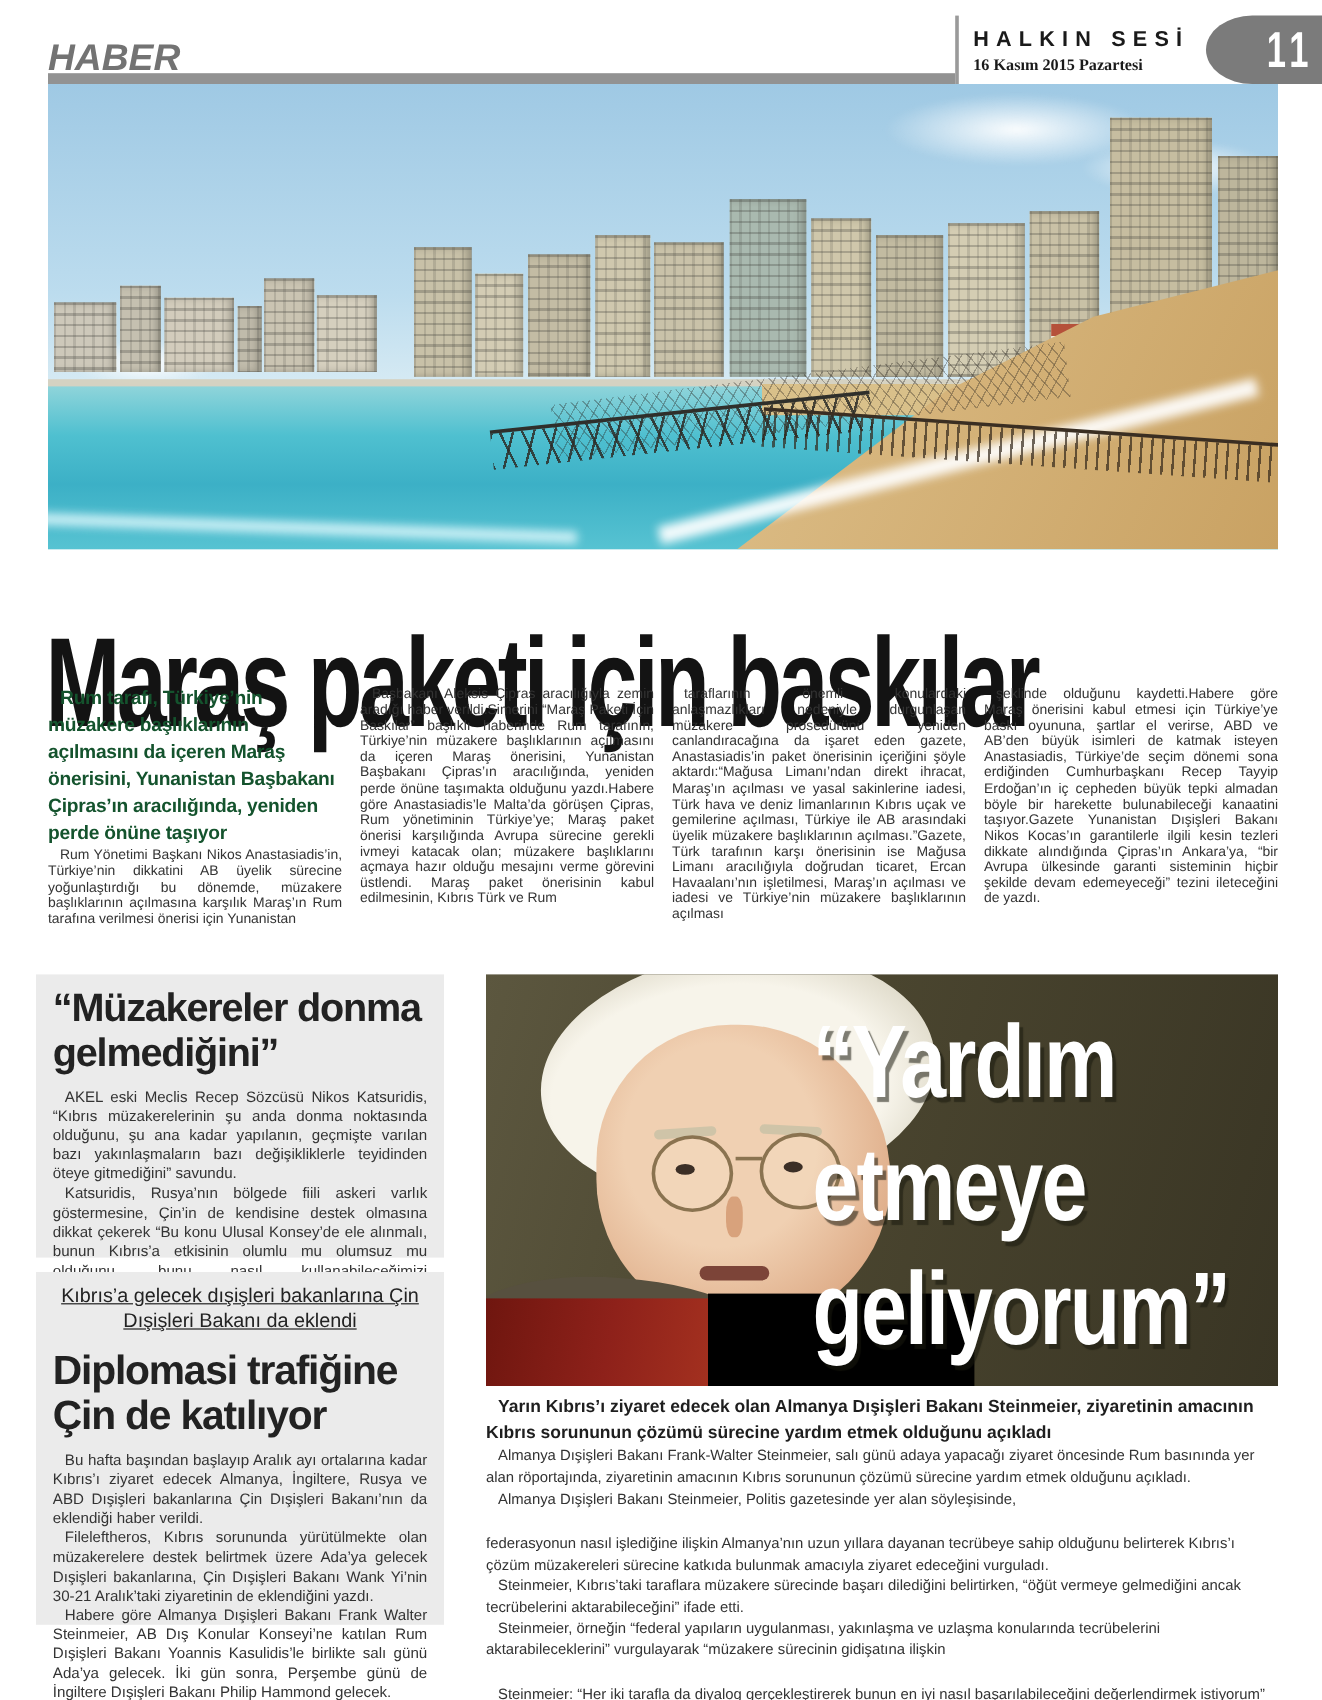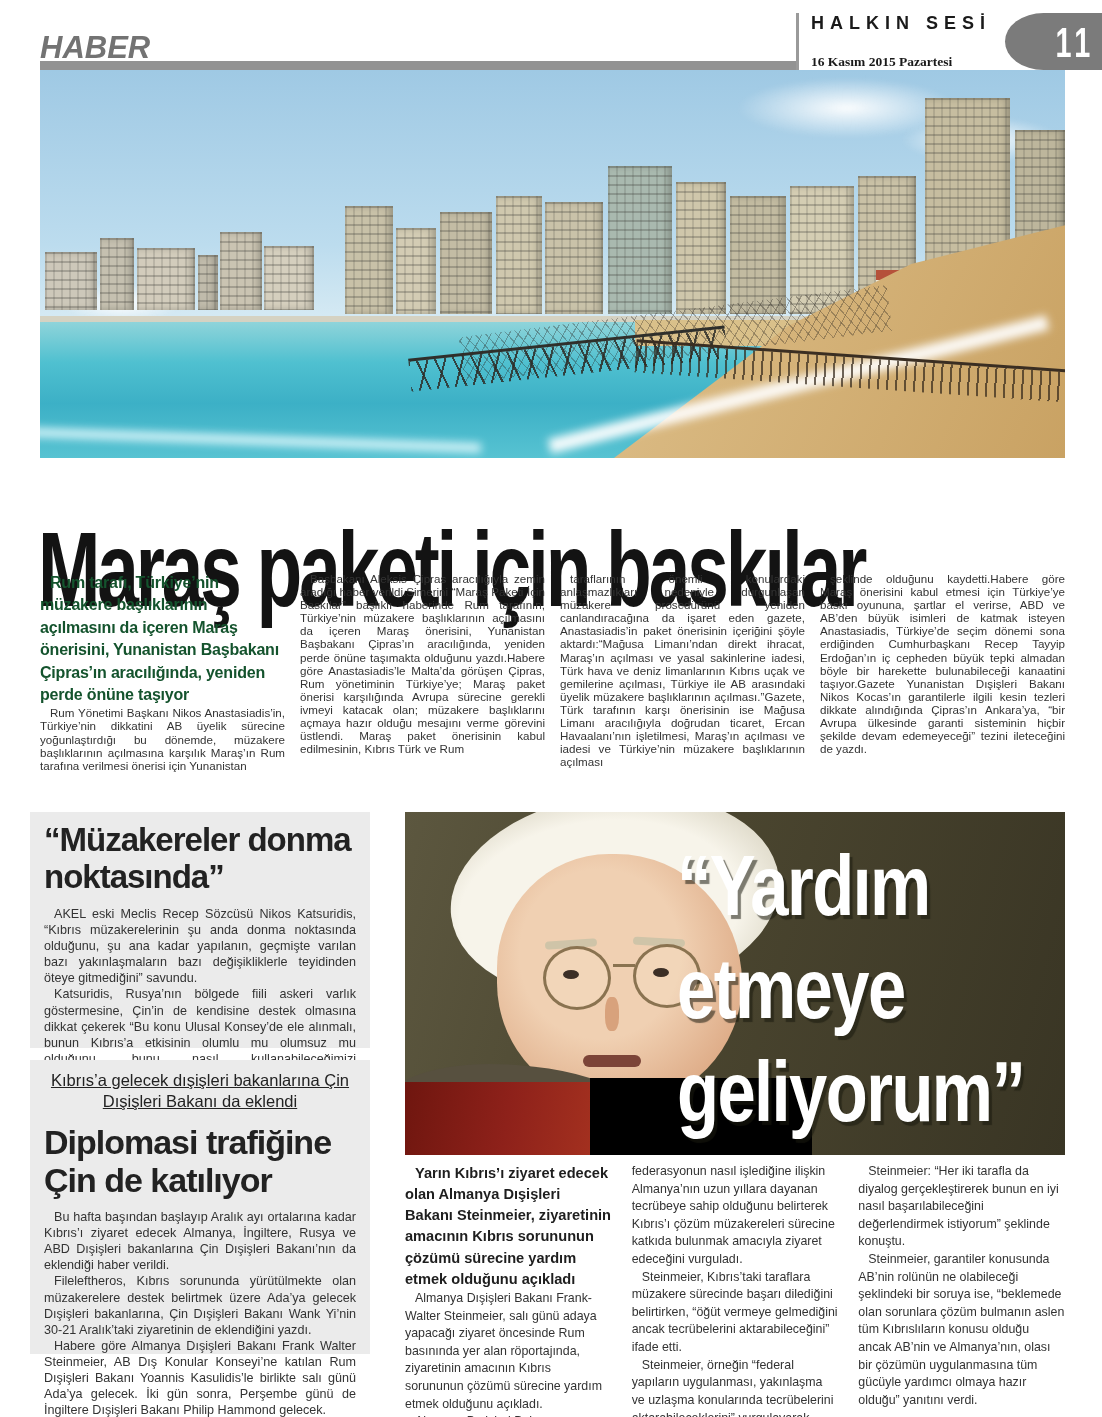--- a/index.html
+++ b/index.html
@@ -5,21 +5,21 @@
   html,body{margin:0;padding:0;background:#fff;}
   .page{position:relative;width:1102px;height:1417px;background:#fff;overflow:hidden;
         font-family:"Liberation Sans",sans-serif;color:#2b2b2b;}
 
   
   .haber{position:absolute;left:40px;top:30px;font-size:31px;font-weight:bold;
          font-style:italic;letter-spacing:0px;color:#737373;}
   .mast-rule{position:absolute;left:40px;right:0;top:61px;height:9px;background:#929292;}
   .mast-right{position:absolute;right:0;top:13px;height:57px;display:flex;align-items:stretch;background:#fff;}
   .mast-vline{width:3px;background:#9a9a9a;margin-right:12px;}
-  .mast-text{display:flex;flex-direction:column;justify-content:space-between;padding-right:14px;background:#fff;}
+  .mast-text{display:flex;flex-direction:column;justify-content:center;padding-right:14px;background:#fff;}
   .paper-name{font-size:18px;font-weight:bold;letter-spacing:6px;color:#1a1a1a;white-space:nowrap;}
   .paper-date{font-size:13.5px;font-weight:bold;color:#1a1a1a;margin-top:3px;font-family:Liberation Serif, serif;}
   .page-tab{width:97px;background:#7b7b7b;border-top-left-radius:46px 34px;border-bottom-left-radius:46px 34px;
             display:flex;align-items:center;justify-content:flex-end;}
   .page-num{color:#fff;font-size:40px;font-weight:bold;letter-spacing:6px;
             transform:scale(0.72,1.05);line-height:1;}
 
   
   .hero{position:absolute;left:40px;top:70px;width:1025px;height:388px;overflow:hidden;}
   .sky{position:absolute;inset:0;background:linear-gradient(#9fc9e4 0%,#bcdcee 45%,#ddeef5 70%,#eef6f8 100%);}
@@ -96,21 +96,21 @@
   .suit{position:absolute;left:-20px;top:252px;width:260px;height:100px;background:#57503f;
         border-radius:40% 60% 0 0;}
   .red{position:absolute;left:0;top:270px;width:185px;height:73px;
        background:linear-gradient(100deg,#6f160f 0%,#8e211a 55%,#a3301f 100%);}
   .blk{position:absolute;left:185px;top:266px;width:222px;height:77px;background:#000;}
   .overlay{position:absolute;left:272px;top:22px;font-size:86px;font-weight:800;color:#fff;
            letter-spacing:-2px;line-height:103px;transform:scaleX(0.80);transform-origin:0 0;
            text-shadow:4px 4px 1px rgba(25,25,15,.55);white-space:nowrap;}
 
   
-  .cols2{position:absolute;left:405px;top:1163px;width:660px;height:254px;display:flex;gap:20px;}
+  .cols2{position:absolute;left:405px;top:1163px;width:660px;height:254px;display:flex;gap:20px;flex-direction:column;}
   .col2x{flex:1;font-size:12.4px;line-height:1.42;color:#333;text-align:left;}
   .col2x p{margin:0;text-indent:10px;}
   .col2x p.noind{text-indent:0;}
   .lede2{font-size:14.6px;font-weight:bold;line-height:1.45;color:#1e1e1e;margin:0 0 10px 0;}
   h1,h2{font-family:"Liberation Sans",sans-serif;}
 </style>
 </head>
 <body>
 
 <div class="page">
@@ -178,21 +178,21 @@
     </div>
     <div class="col">
       <p>taraflarının önemli konulardaki anlaşmazlıkları nedeniyle durgunlaşan müzakere prosedürünü yeniden canlandıracağına da işaret eden gazete, Anastasiadis’in paket önerisinin içeriğini şöyle aktardı:“Mağusa Limanı’ndan direkt ihracat, Maraş’ın açılması ve yasal sakinlerine iadesi, Türk hava ve deniz limanlarının Kıbrıs uçak ve gemilerine açılması, Türkiye ile AB arasındaki üyelik müzakere başlıklarının açılması.”Gazete, Türk tarafının karşı önerisinin ise Mağusa Limanı aracılığıyla doğrudan ticaret, Ercan Havaalanı’nın işletilmesi, Maraş’ın açılması ve iadesi ve Türkiye’nin müzakere başlıklarının açılması</p>
     </div>
     <div class="col">
       <p>şeklinde olduğunu kaydetti.Habere göre Maraş önerisini kabul etmesi için Türkiye’ye baskı oyununa, şartlar el verirse, ABD ve AB’den büyük isimleri de katmak isteyen Anastasiadis, Türkiye’de seçim dönemi sona erdiğinden Cumhurbaşkanı Recep Tayyip Erdoğan’ın iç cepheden büyük tepki almadan böyle bir harekette bulunabileceği kanaatini taşıyor.Gazete Yunanistan Dışişleri Bakanı Nikos Kocas’ın garantilerle ilgili kesin tezleri dikkate alındığında Çipras’ın Ankara’ya, “bir Avrupa ülkesinde garanti sisteminin hiçbir şekilde devam edemeyeceği” tezini ileteceğini de yazdı.</p>
     </div>
   </div>
 
   <div class="box1">
-    <h2>“Müzakereler donma noktasında”</h2>
+    <h2>“Müzakereler donma gelmediğini”</h2>
     <div class="graybody">
       <p>AKEL eski Meclis Recep Sözcüsü Nikos Katsuridis, “Kıbrıs müzakerelerinin şu anda donma noktasında olduğunu, şu ana kadar yapılanın, geçmişte varılan bazı yakınlaşmaların bazı değişikliklerle teyidinden öteye gitmediğini” savundu.</p>
       <p>Katsuridis, Rusya’nın bölgede fiili askeri varlık göstermesine, Çin’in de kendisine destek olmasına dikkat çekerek “Bu konu Ulusal Konsey’de ele alınmalı, bunun Kıbrıs’a etkisinin olumlu mu olumsuz mu olduğunu, bunu nasıl kullanabileceğimizi değerlendirmeliyiz” dedi.</p>
     </div>
   </div>
 
   <div class="box2">
     <p class="kicker">Kıbrıs’a gelecek dışişleri bakanlarına Çin Dışişleri Bakanı da eklendi</p>
     <h2>Diplomasi trafiğine Çin de katılıyor</h2>
     <div class="graybody">

